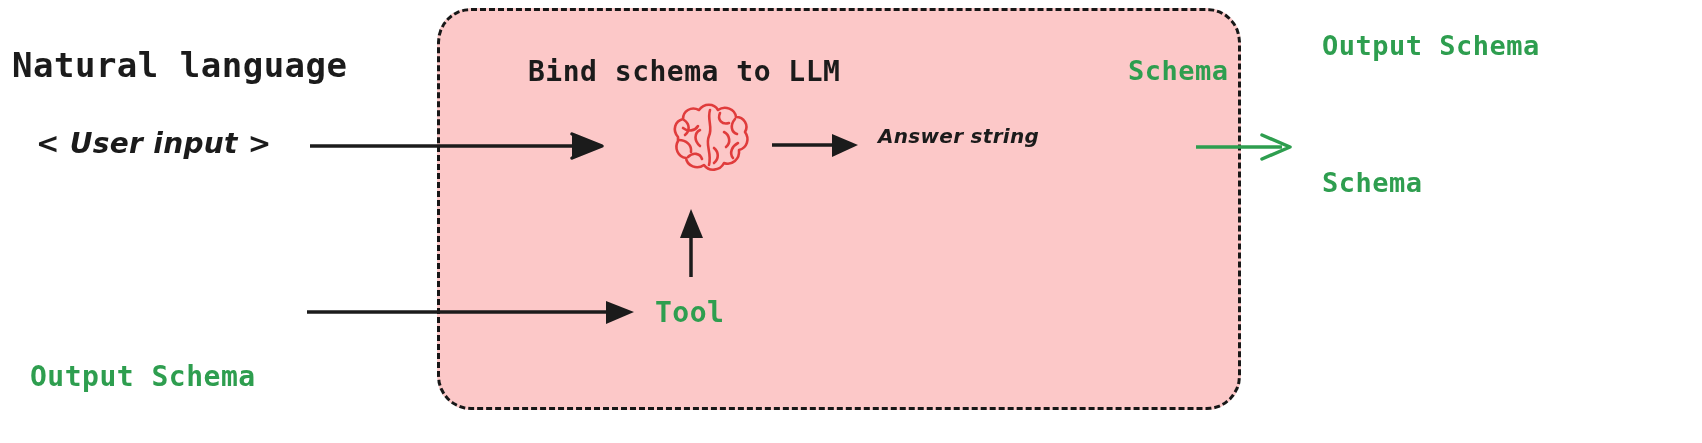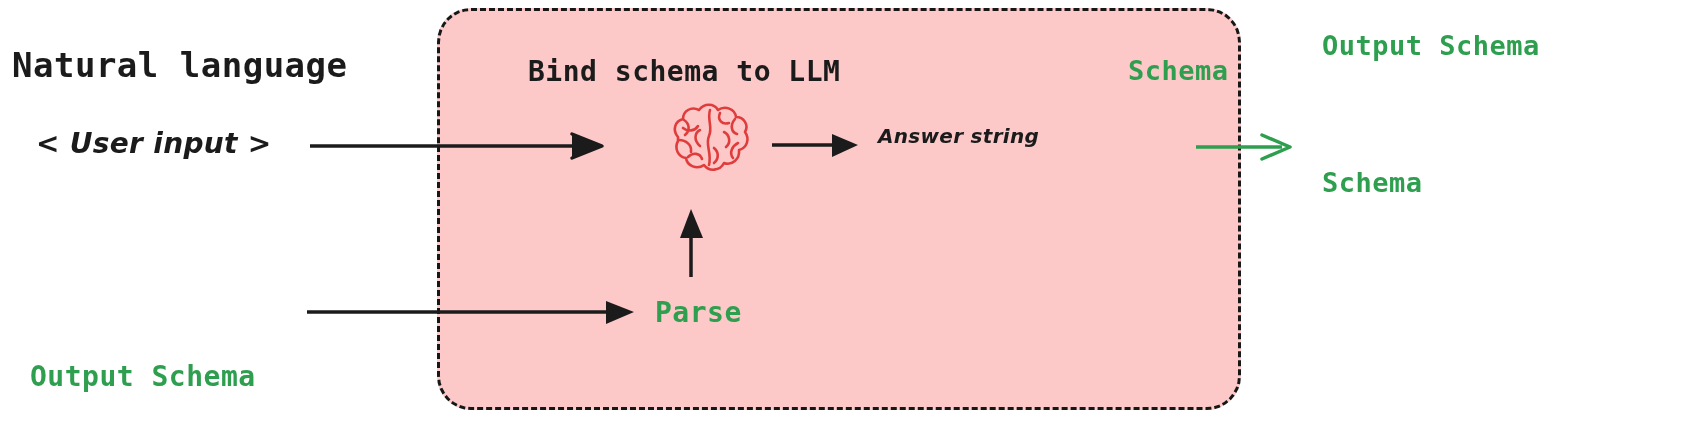--- a/index.html
+++ b/index.html
@@ -141,19 +141,19 @@
   
   
 </div>
 
 <div class="abs mono dark" id="bind-schema-label">Bind schema to LLM</div>
 
 <div class="abs mono green" id="parse-label">Schema</div>
 
 <div class="abs hand dark" id="answer-string-text">Answer string</div>
 
-<div class="abs mono green" id="tool-label">Parse</div>
+<div class="abs mono green" id="tool-label">Tool</div>
 
 <div class="abs mono green" id="output-schema-title">Output Schema</div>
 
 <div class="abs mono green" id="output-schema-body">
   <span class="line">Schema</span>
 </div>
 
 </body></html>

